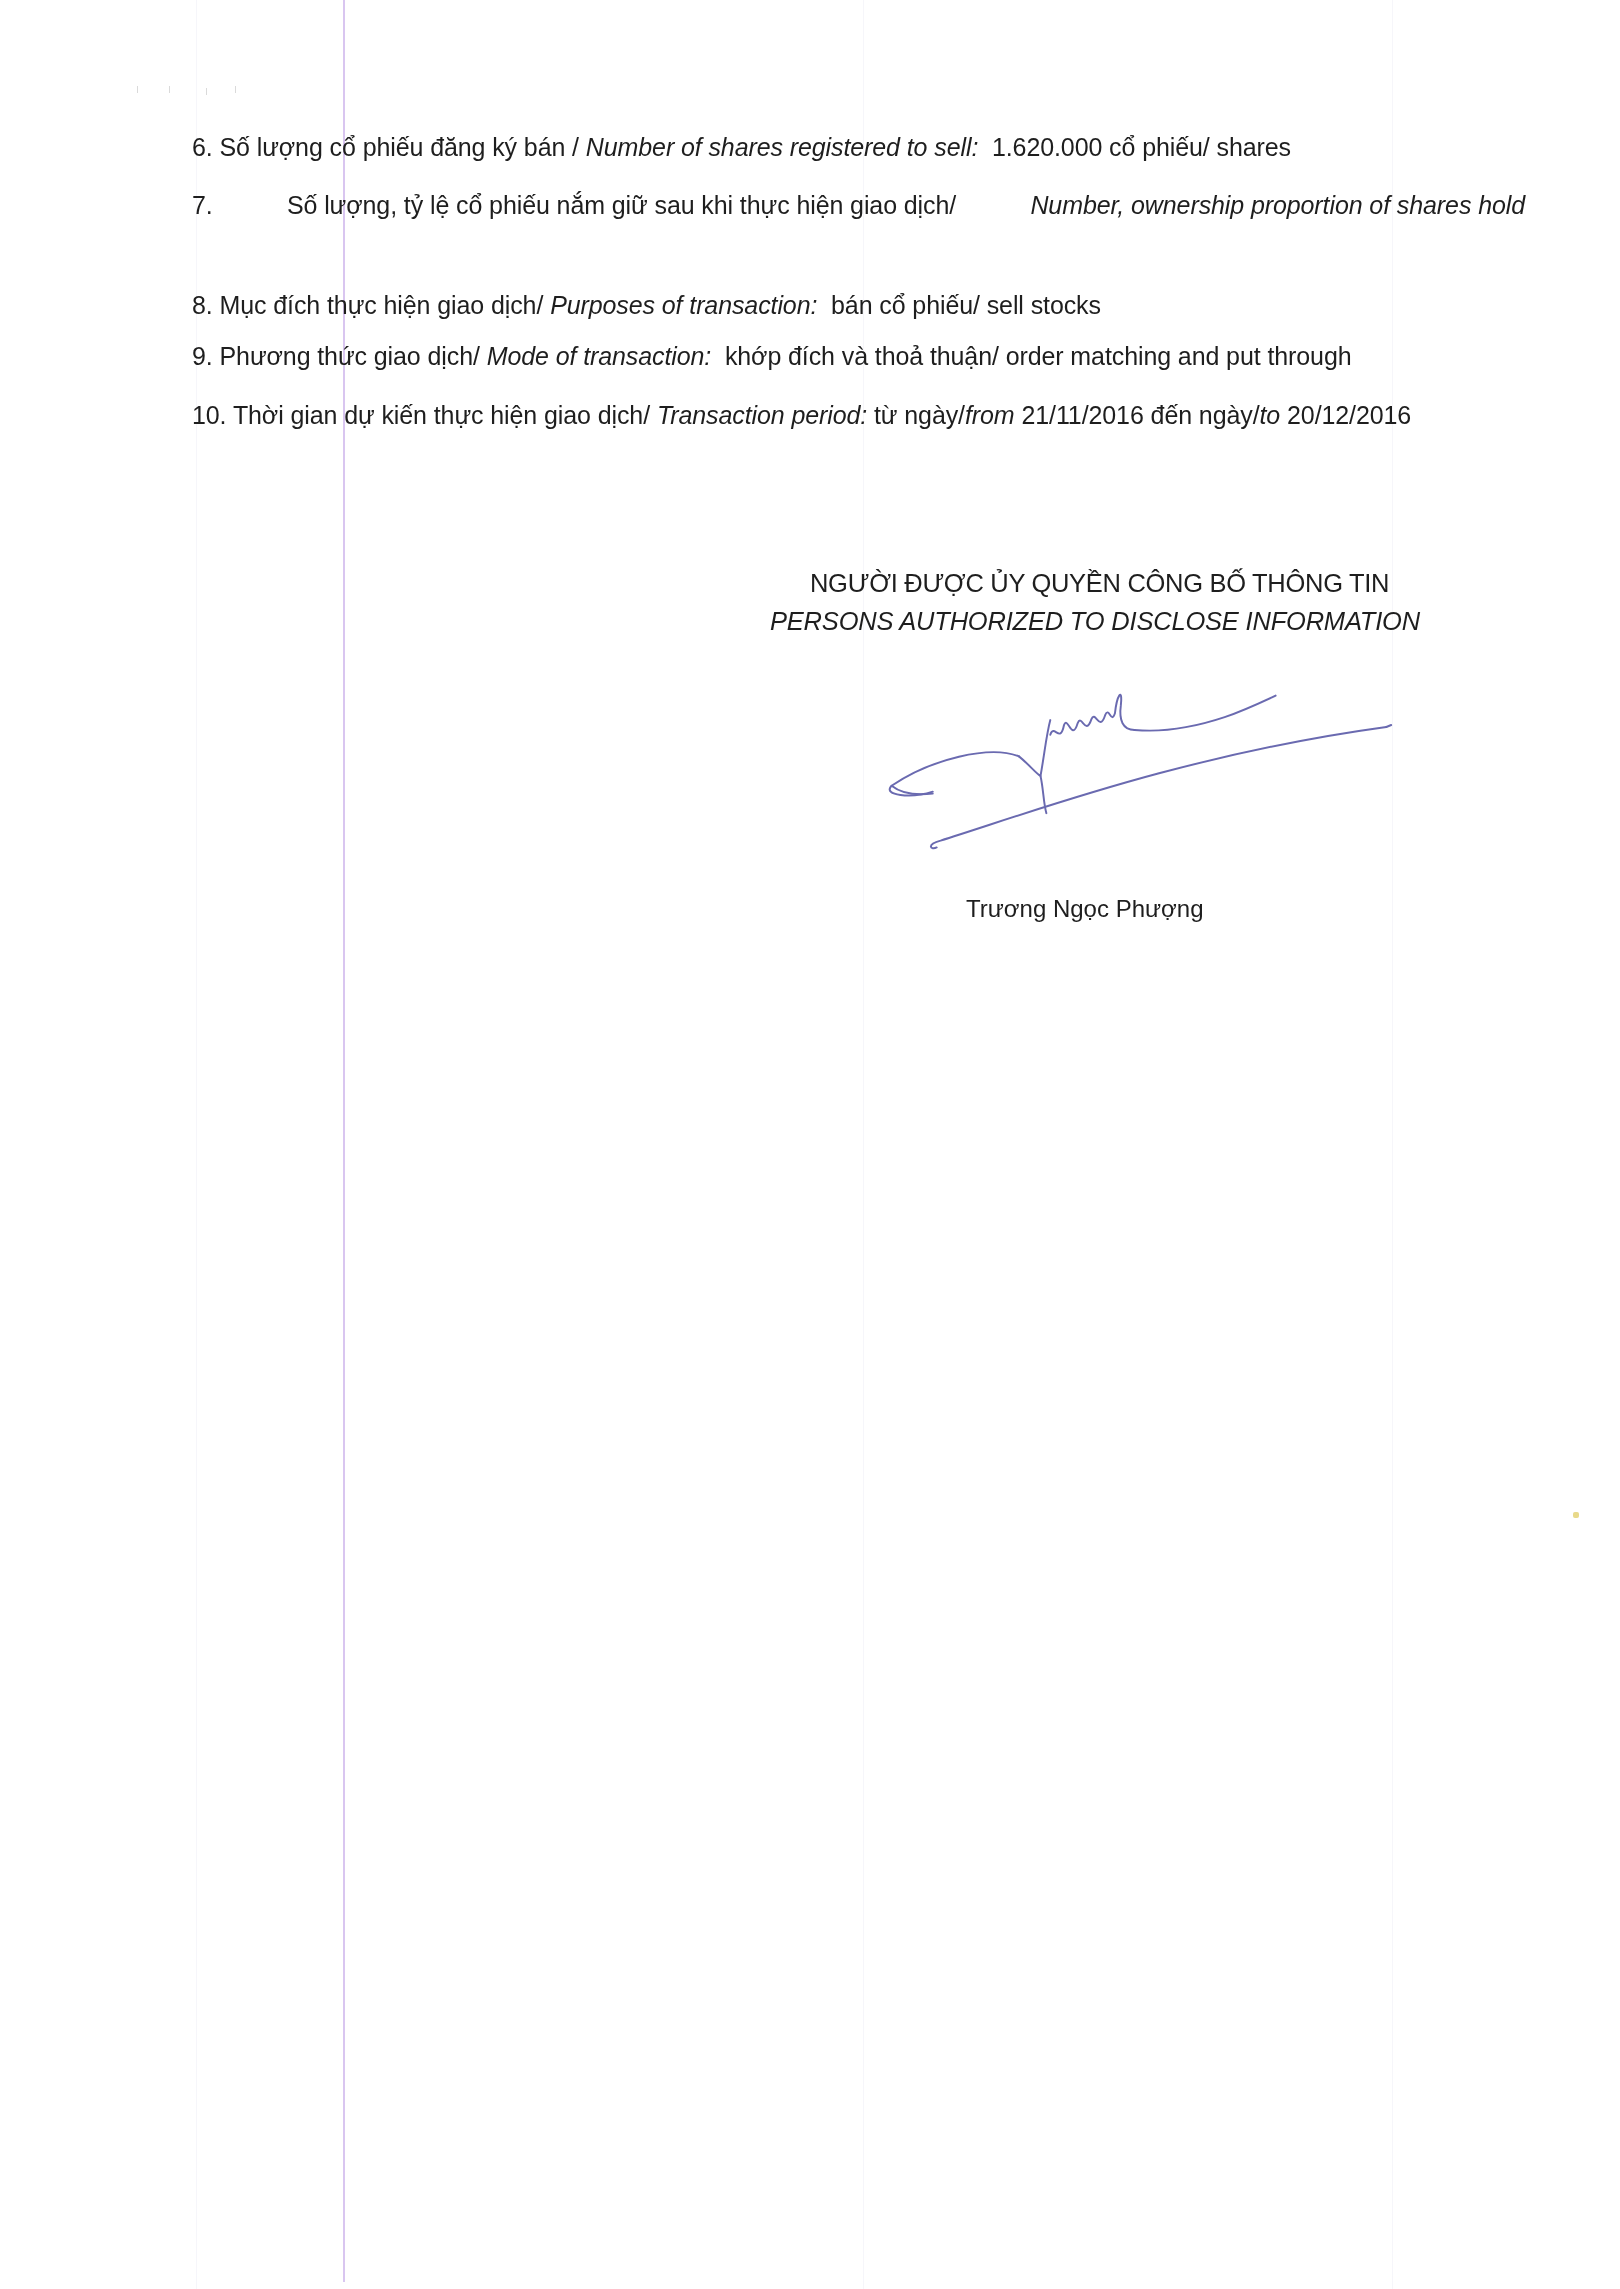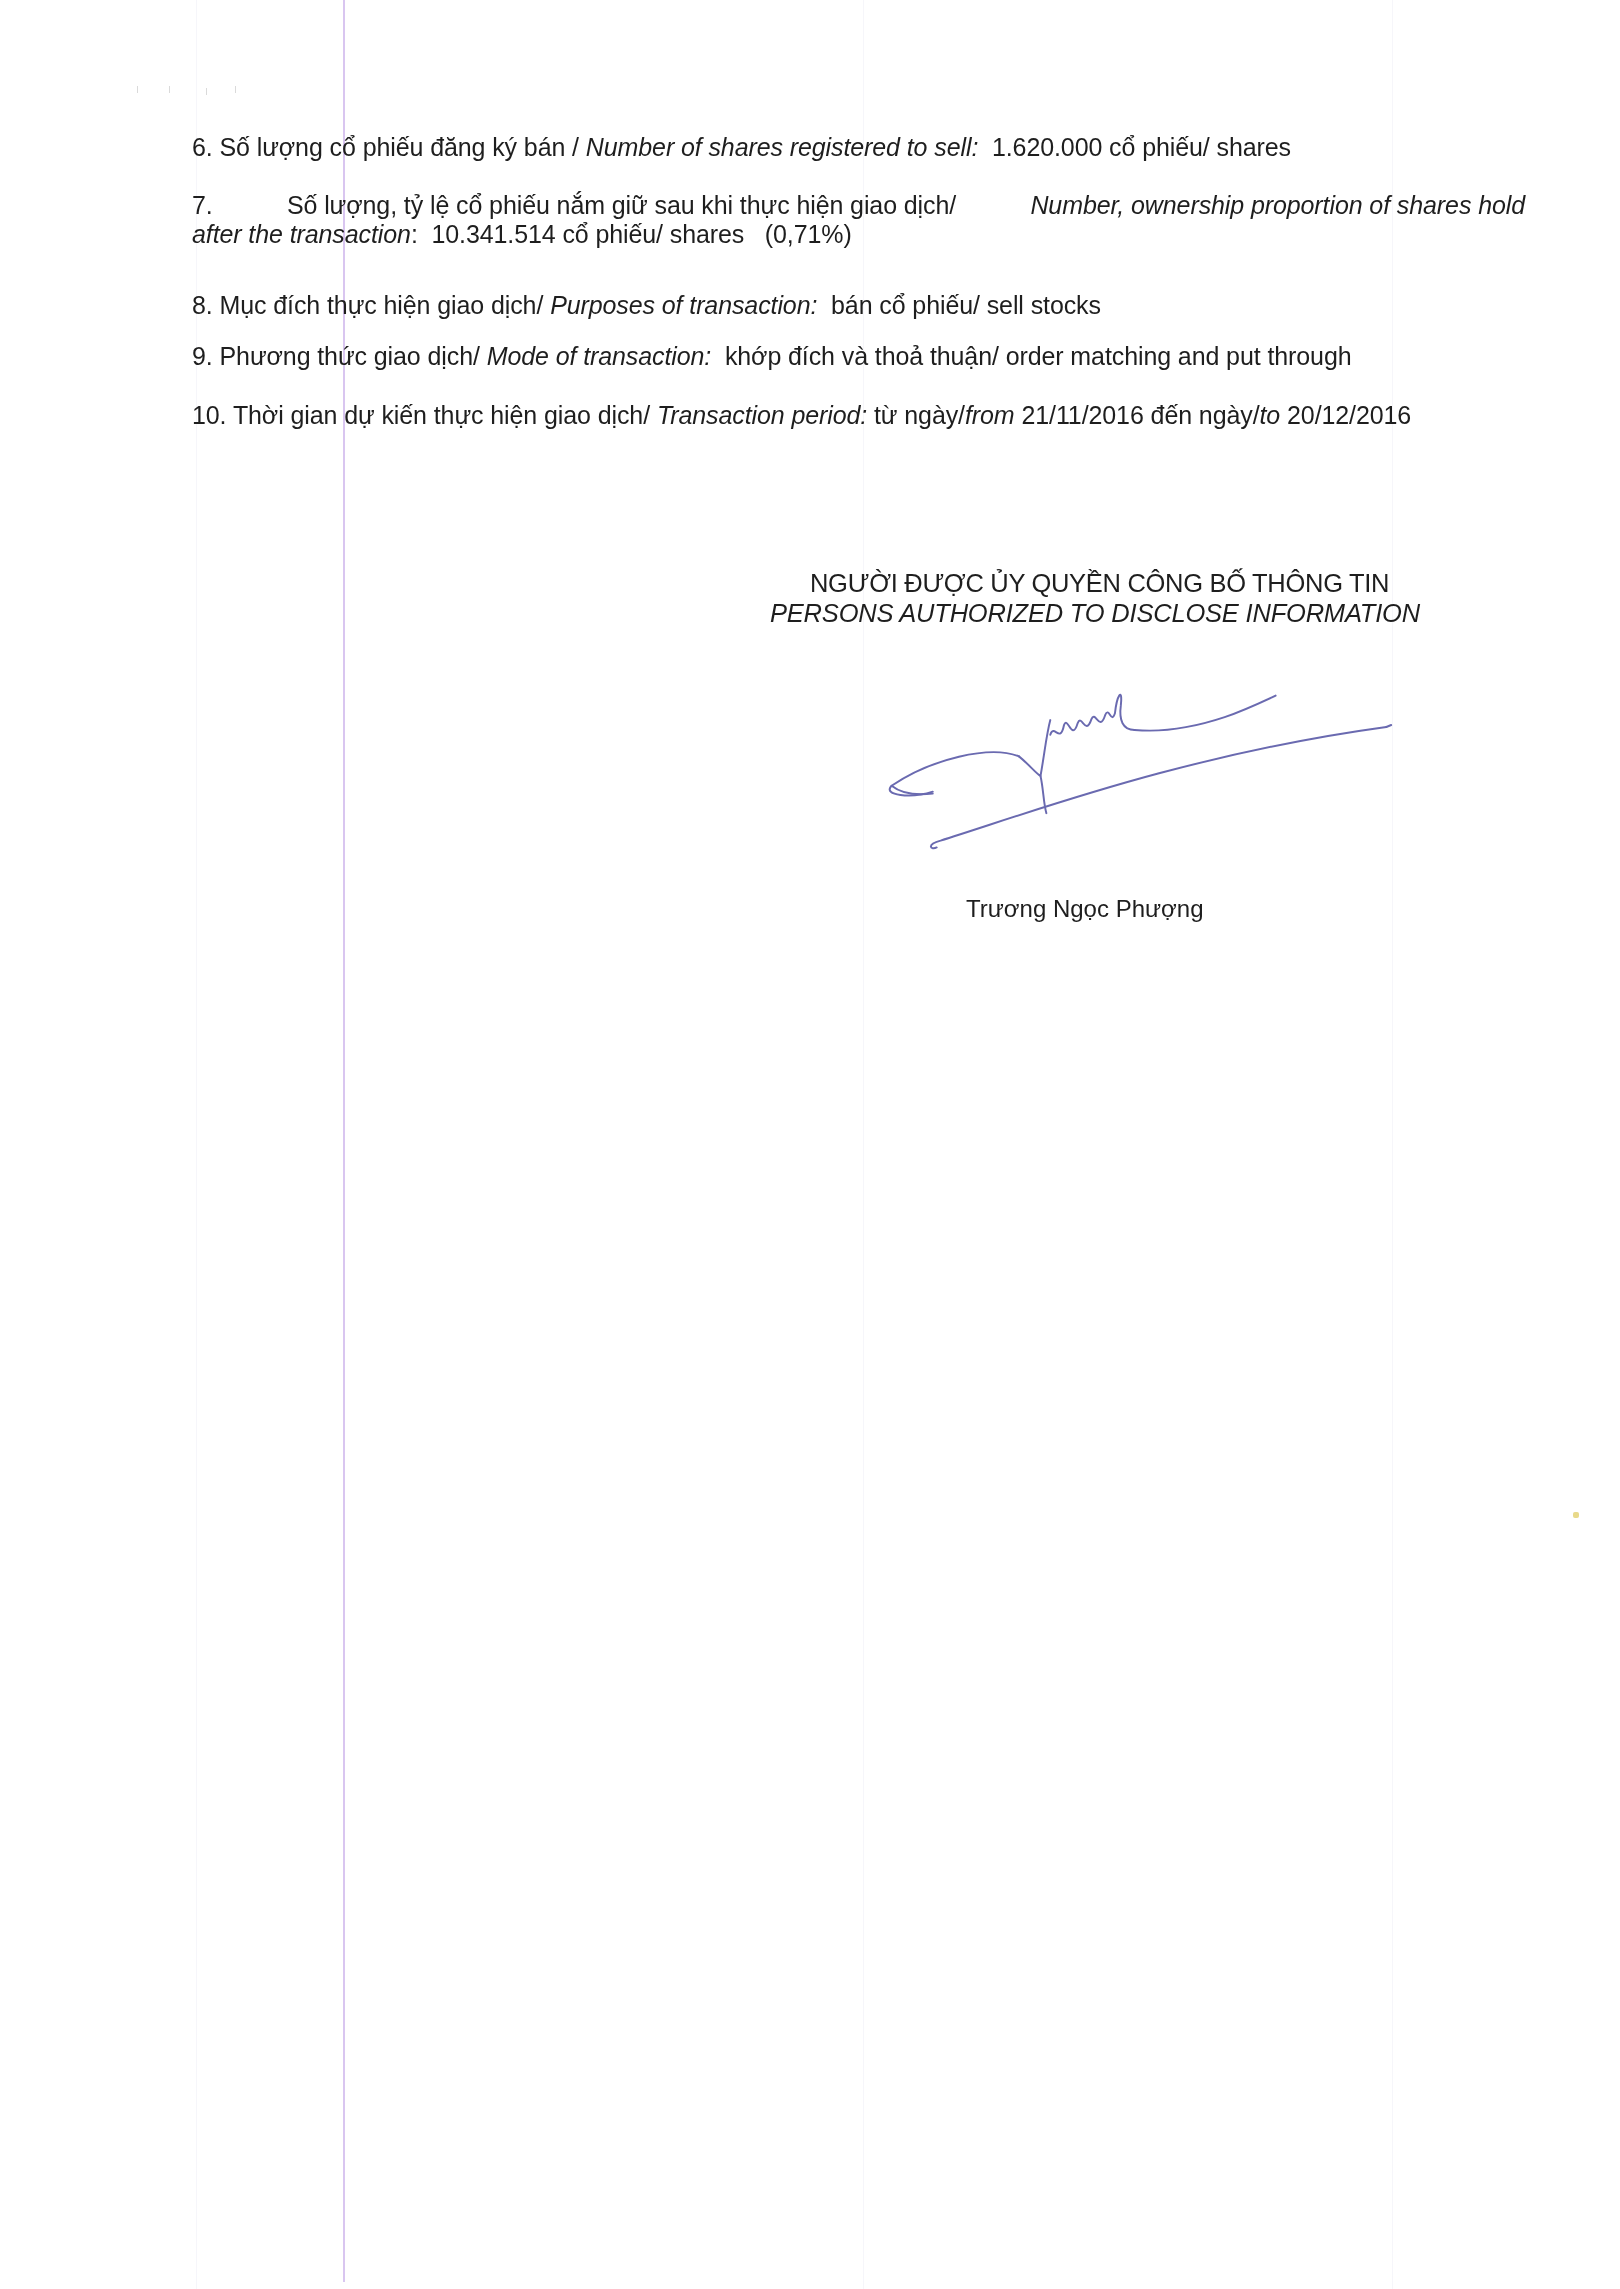--- a/index.html
+++ b/index.html
@@ -41,21 +41,21 @@
     }
     .item .en { font-style: italic; }
     .sig-block {
       position: absolute;
       left: 770px;
       top: 568px;
       font-size: 25.5px;
       line-height: 30px;
     }
     .sig-block .title-vi { letter-spacing: -0.3px; margin-left: 40px; }
-    .sig-block .title-en { font-style: italic; letter-spacing: -0.2px; }
+    .sig-block .title-en { font-style: italic; letter-spacing: -0.2px; margin-top: 8px; }
     .signature {
       position: absolute;
       left: 872px;
       top: 676px;
       width: 529px;
       height: 196px;
     }
     .signer-name {
       position: absolute;
       left: 966px;
@@ -96,25 +96,20 @@
   <span class="en">Number of shares registered to sell:</span>&nbsp;
   <span>1.620.000 cổ phiếu/ shares</span>
 </div>
 
 <div class="item" style="top:191px;">
   <div style="display:flex; justify-content:space-between; width:1333px;">
     <span>7.</span>
     <span>Số lượng, tỷ lệ cổ phiếu nắm giữ sau khi thực hiện giao dịch/</span>
     <span class="en">Number, ownership proportion of shares hold</span>
   </div>
-  <div>
-    <span class="en">after the transaction</span>:&nbsp;
-    <span>10.341.514 cổ phiếu/ shares</span>&nbsp;&nbsp;
-    <span>(0,71%)</span>
-  </div>
 </div>
 
 <div class="item" style="top:283px;margin-top:8px;">
   <span>8.</span>
   <span>Mục đích thực hiện giao dịch/</span>
   <span class="en">Purposes of transaction:</span>&nbsp;
   <span>bán cổ phiếu/ sell stocks</span>
 </div>
 
 <div class="item" style="top:342px;">

